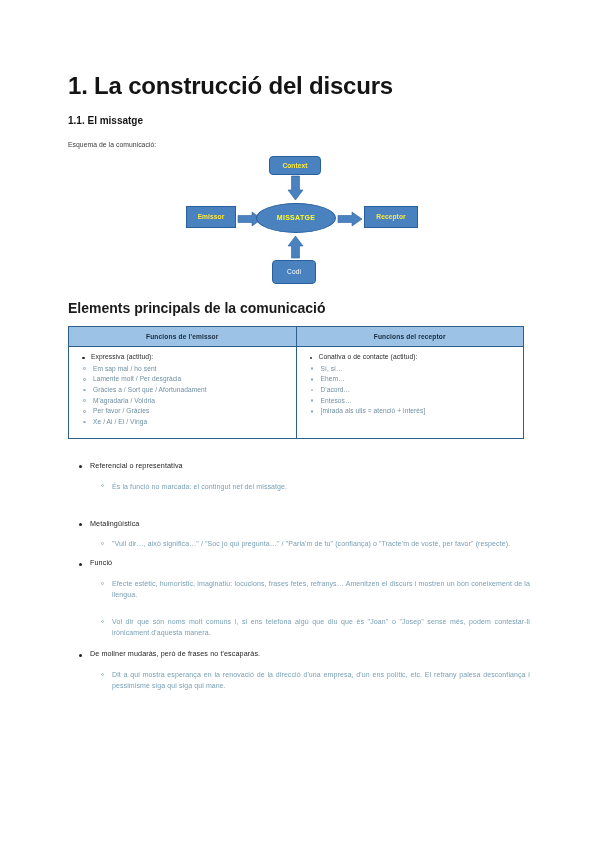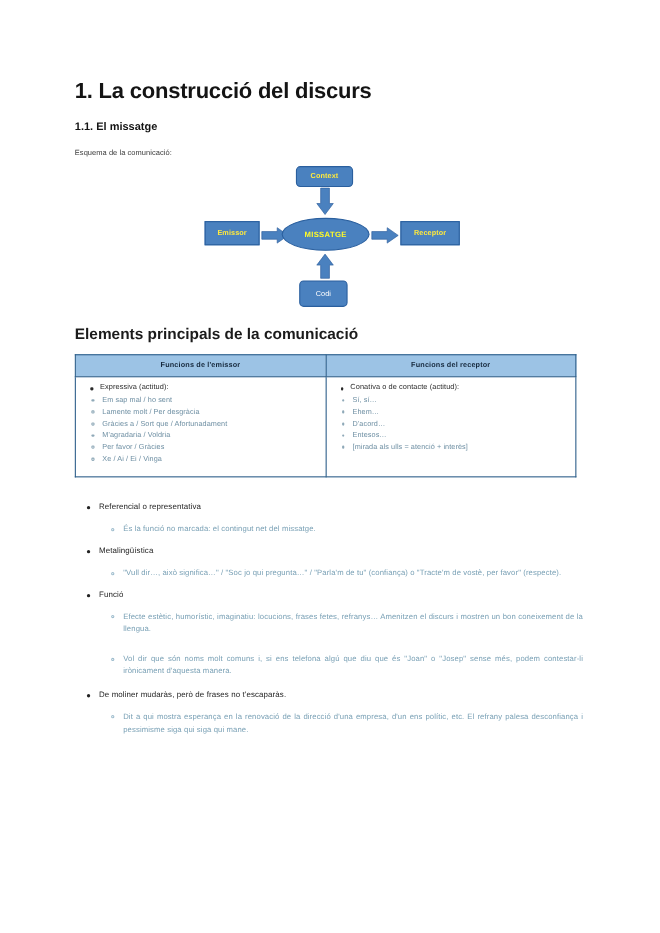--- a/index.html
+++ b/index.html
@@ -18,21 +18,21 @@
   }
   .page {
     position: absolute;
     inset: 0;
     padding: 72px 68px 0 68px;
     box-sizing: border-box;
   }
 
   
   .h1 {
-    font-size: 20px;
+    font-size: 24px;
     font-weight: bold;
     letter-spacing: -0.2px;
     color: #141414;
     margin: 0 0 15px 0;
     line-height: 1.15;
   }
   .h2 {
     font-size: 10px;
     font-weight: bold;
     color: #141414;
@@ -305,21 +305,21 @@
       </tr>
     </tbody>
   </table>
 
   <div class="section">
     <ul class="body-lvl1">
       <li class="main-item">Referencial o representativa</li>
       <ul class="body-lvl2">
         <li class="tight">És la funció no marcada: el contingut net del missatge.</li>
       </ul>
-      <li class="main-item" style="margin-top:9px">Metalingüística</li>
+      <li class="main-item" style="margin-top:27px">Metalingüística</li>
       <ul class="body-lvl2">
         <li>"Vull dir…, això significa…" / "Soc jo qui pregunta…" / "Parla'm de tu" (confiança) o "Tracte'm de vostè, per favor" (respecte).</li>
       </ul>
       <li class="main-item" style="margin-top:9px">Funció</li>
       <ul class="body-lvl2">
         <li>Efecte estètic, humorístic, imaginatiu: locucions, frases fetes, refranys… Amenitzen el discurs i mostren un bon coneixement de la llengua.</li>
       </ul>
     </ul>
   </div>
 

